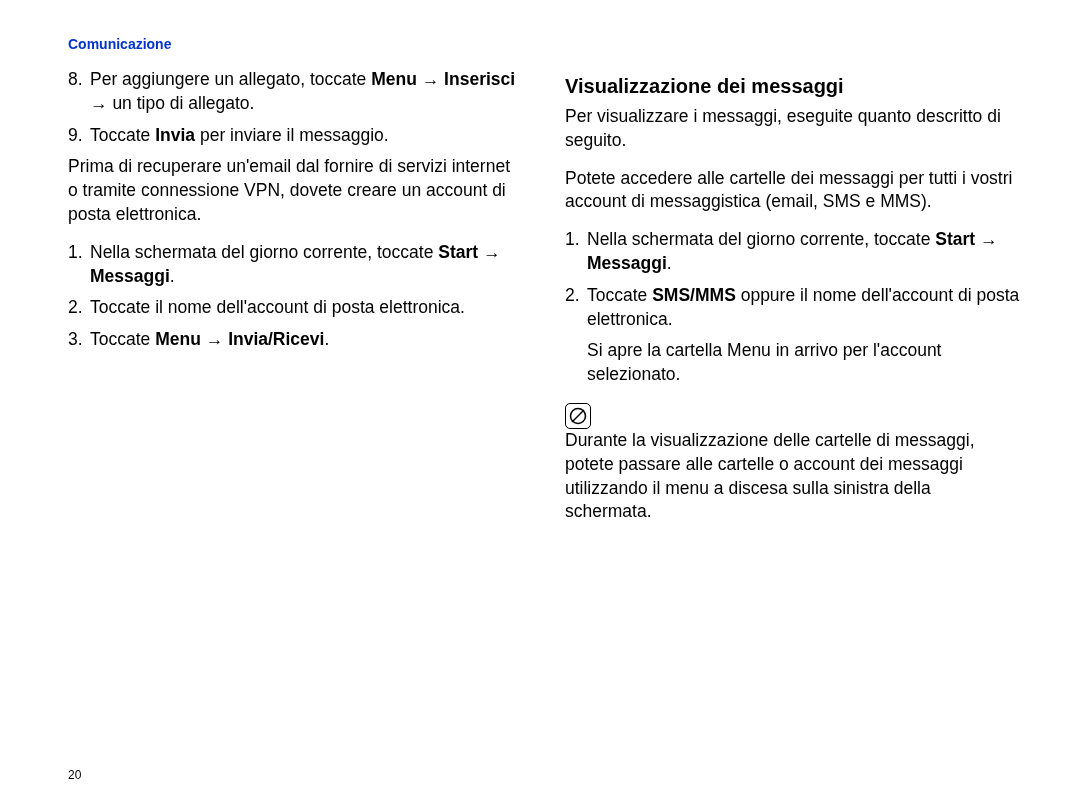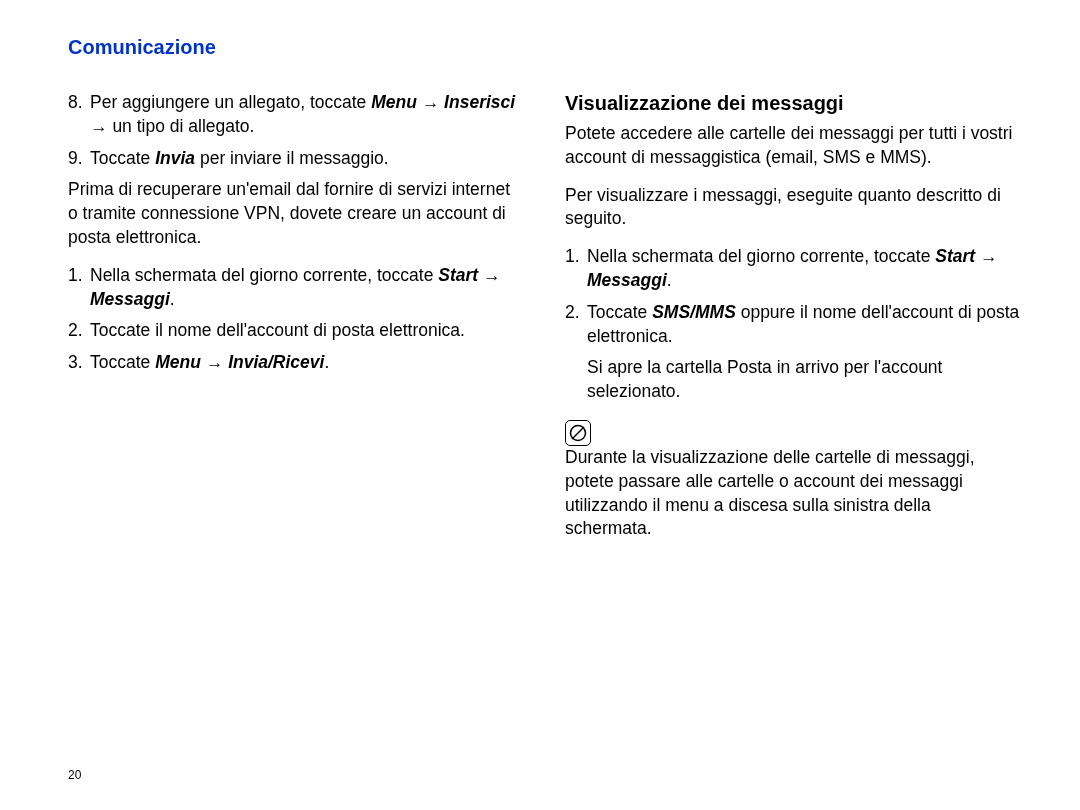--- a/index.html
+++ b/index.html
@@ -14,56 +14,56 @@
   }
   .page {
     padding: 36px 60px 30px 68px;
     box-sizing: border-box;
     height: 100%;
     position: relative;
   }
   .section-header {
     color: #0033cc;
     font-weight: bold;
-    font-size: 20px;
-    margin-bottom: 32px;
+    font-size: 14px;
+    margin-bottom: 16px;
   }
   .columns {
     display: flex;
     gap: 42px;
   }
   .col {
     flex: 1;
     font-size: 17.5px;
     line-height: 1.36;
   }
   .col p {
     margin: 0 0 14px 0;
   }
   .col h2 {
     font-size: 20px;
     font-weight: bold;
     margin: 22px 0 6px 0;
     line-height: 1.25;
   }
   .col .first-h2 {
-    margin-top: 0;
+    margin-top: 6px;
   }
   .num-item {
     display: flex;
     margin-bottom: 8px;
   }
   .num-item .num {
     width: 22px;
     flex-shrink: 0;
   }
   .num-item .body {
     flex: 1;
   }
-  .bold { font-weight: bold; font-style: italic; }
+  .bold { font-weight: bold; }
   .arrow { 
     font-family: Arial, sans-serif;
   }
   .solid-arrow {
     display: inline-block;
     width: 0;
     height: 0;
     border-top: 6px solid transparent;
     border-bottom: 6px solid transparent;
     border-left: 10px solid #000;
@@ -145,39 +145,39 @@
           <span>Toccate </span><span class="bold">Menu</span><span class="arrow"> → </span><span class="bold">Invia/Ricevi</span><span>.</span>
         </div>
       </div>
 
     </div>
 
     <div class="col">
 
       <h2 class="first-h2">Visualizzazione dei messaggi</h2>
 
+      <p>Per visualizzare i messaggi, eseguite quanto descritto di seguito.</p>
+
       <p>Potete accedere alle cartelle dei messaggi per tutti i vostri account di messaggistica (email, SMS e MMS).</p>
-
-      <p>Per visualizzare i messaggi, eseguite quanto descritto di seguito.</p>
 
       <div class="num-item">
         <div class="num">1.</div>
         <div class="body">
           <span>Nella schermata del giorno corrente, toccate </span><span class="bold">Start</span><span class="arrow"> → </span><span class="bold">Messaggi</span><span>.</span>
         </div>
       </div>
 
       <div class="num-item">
         <div class="num">2.</div>
         <div class="body">
           <span>Toccate </span><span class="bold">SMS/MMS</span><span> oppure il nome dell'account di posta elettronica.</span>
         </div>
       </div>
 
-      <p style="margin-left:22px;">Si apre la cartella Posta in arrivo per l'account selezionato.</p>
+      <p style="margin-left:22px;">Si apre la cartella Menu in arrivo per l'account selezionato.</p>
 
       <div class="note">
         <div class="note-icon">
           <svg width="18" height="18" viewBox="0 0 24 24">
             <circle cx="12" cy="12" r="10" fill="none" stroke="#000" stroke-width="2"></circle>
             <line x1="4" y1="20" x2="20" y2="4" stroke="#000" stroke-width="2"></line>
           </svg>
         </div>
         <div class="note-body">Durante la visualizzazione delle cartelle di messaggi, potete passare alle cartelle o account dei messaggi utilizzando il menu a discesa sulla sinistra della schermata.</div>
       </div>

